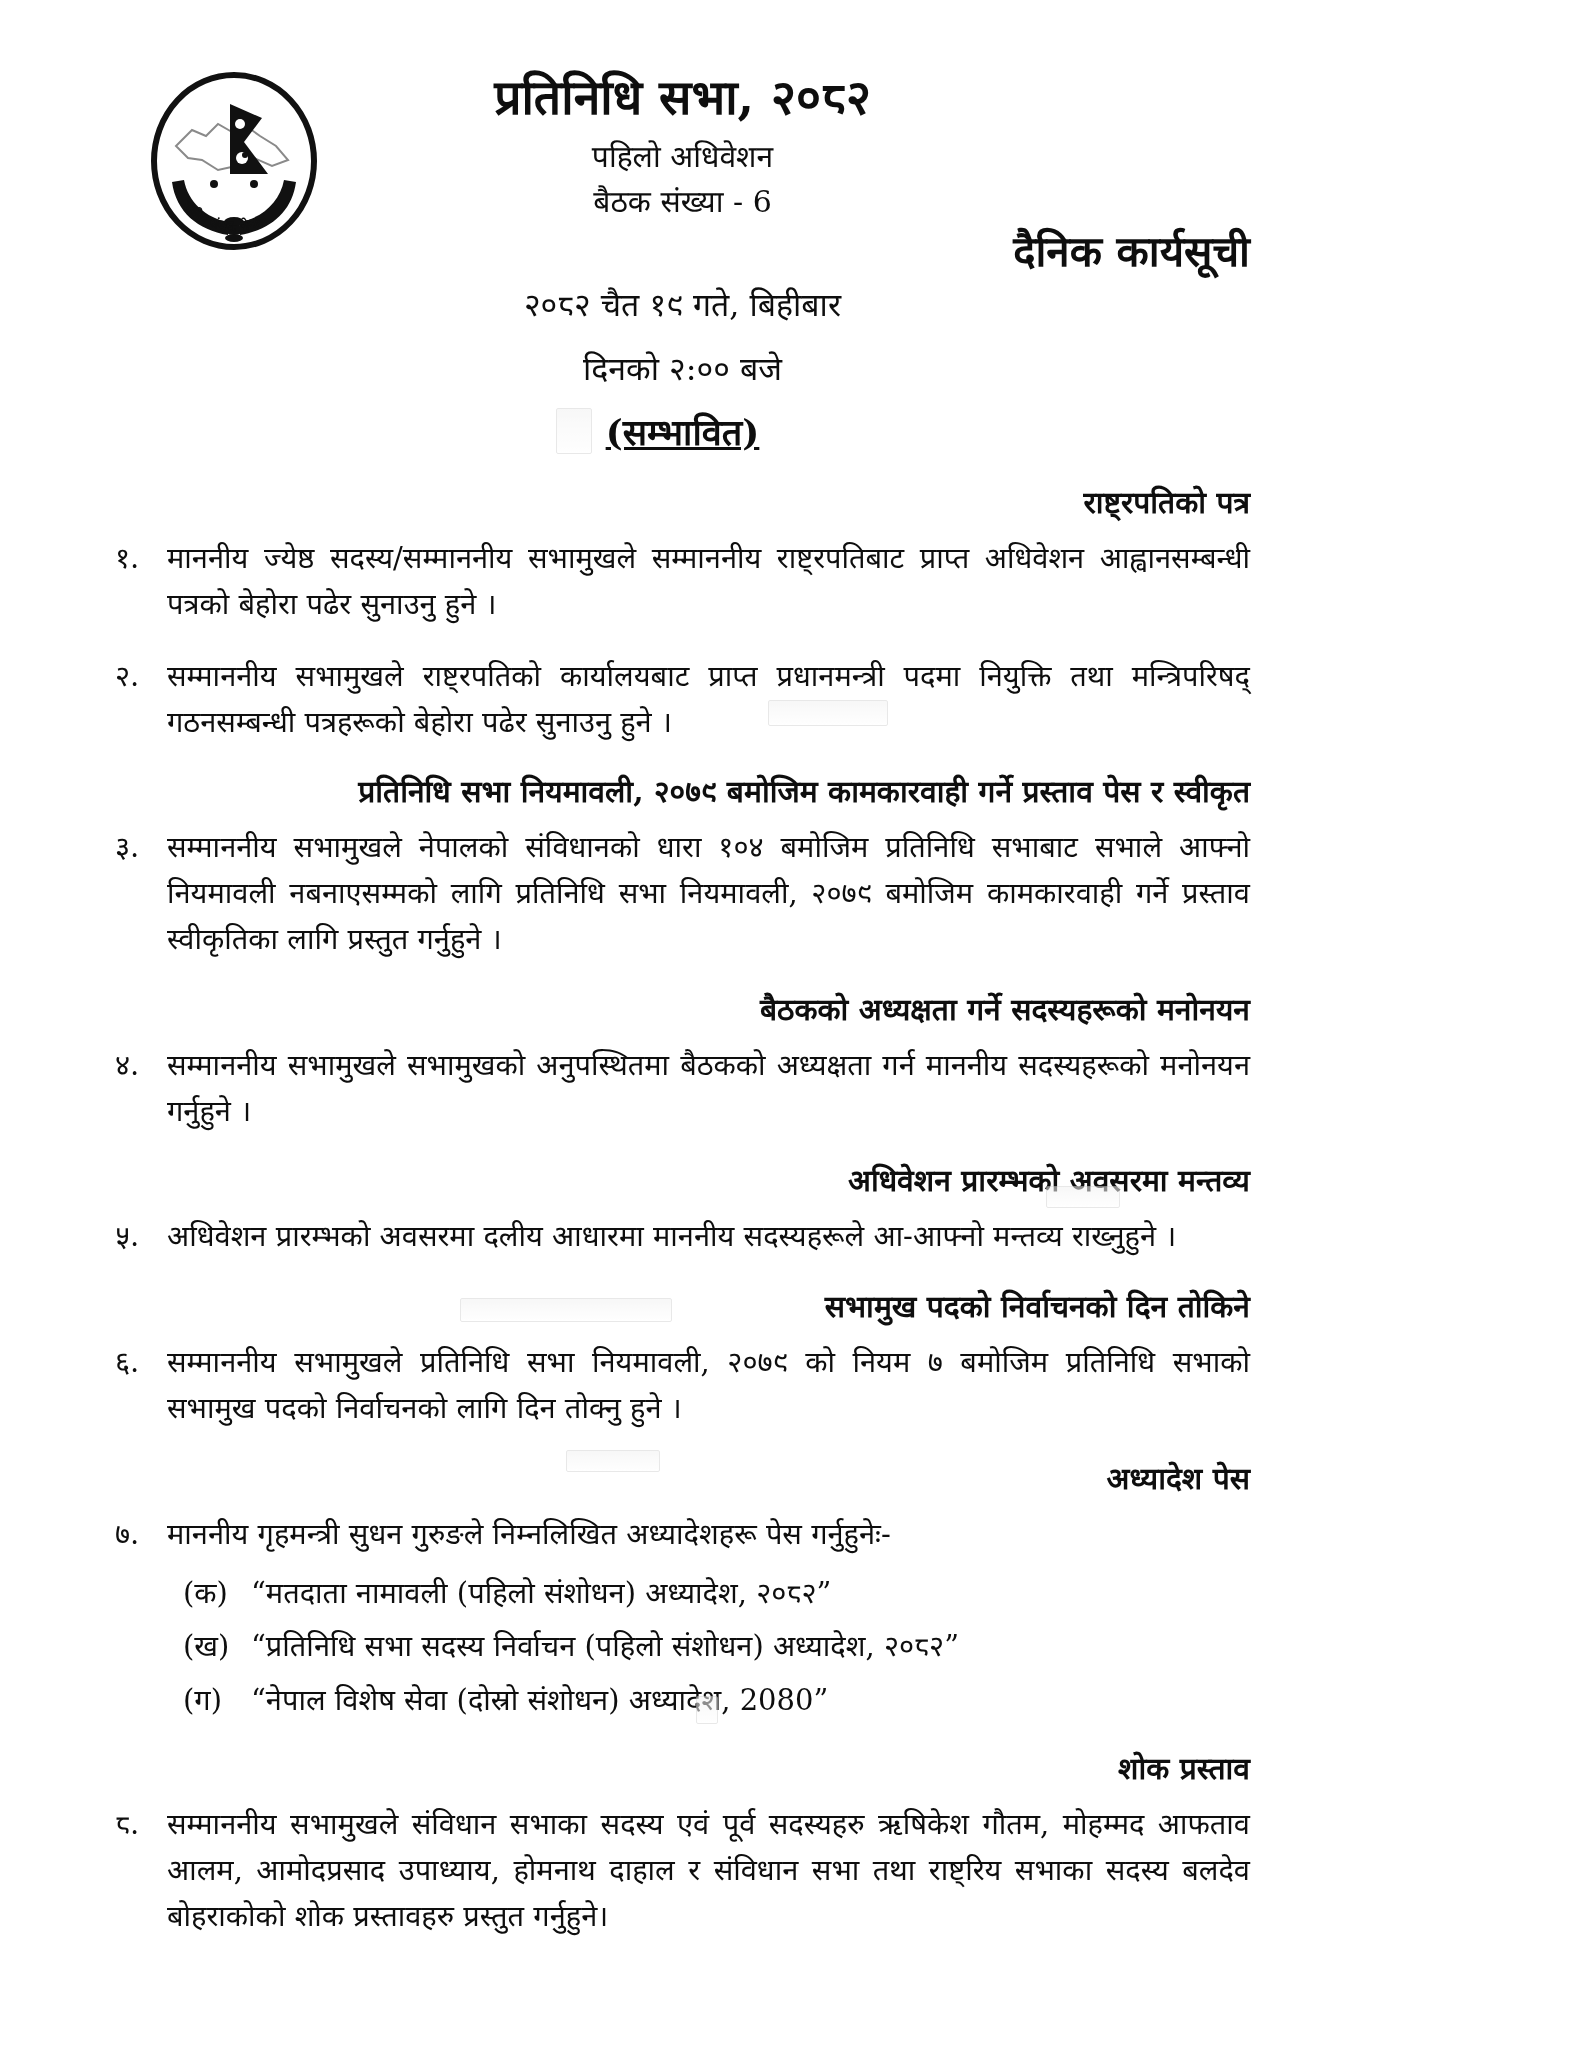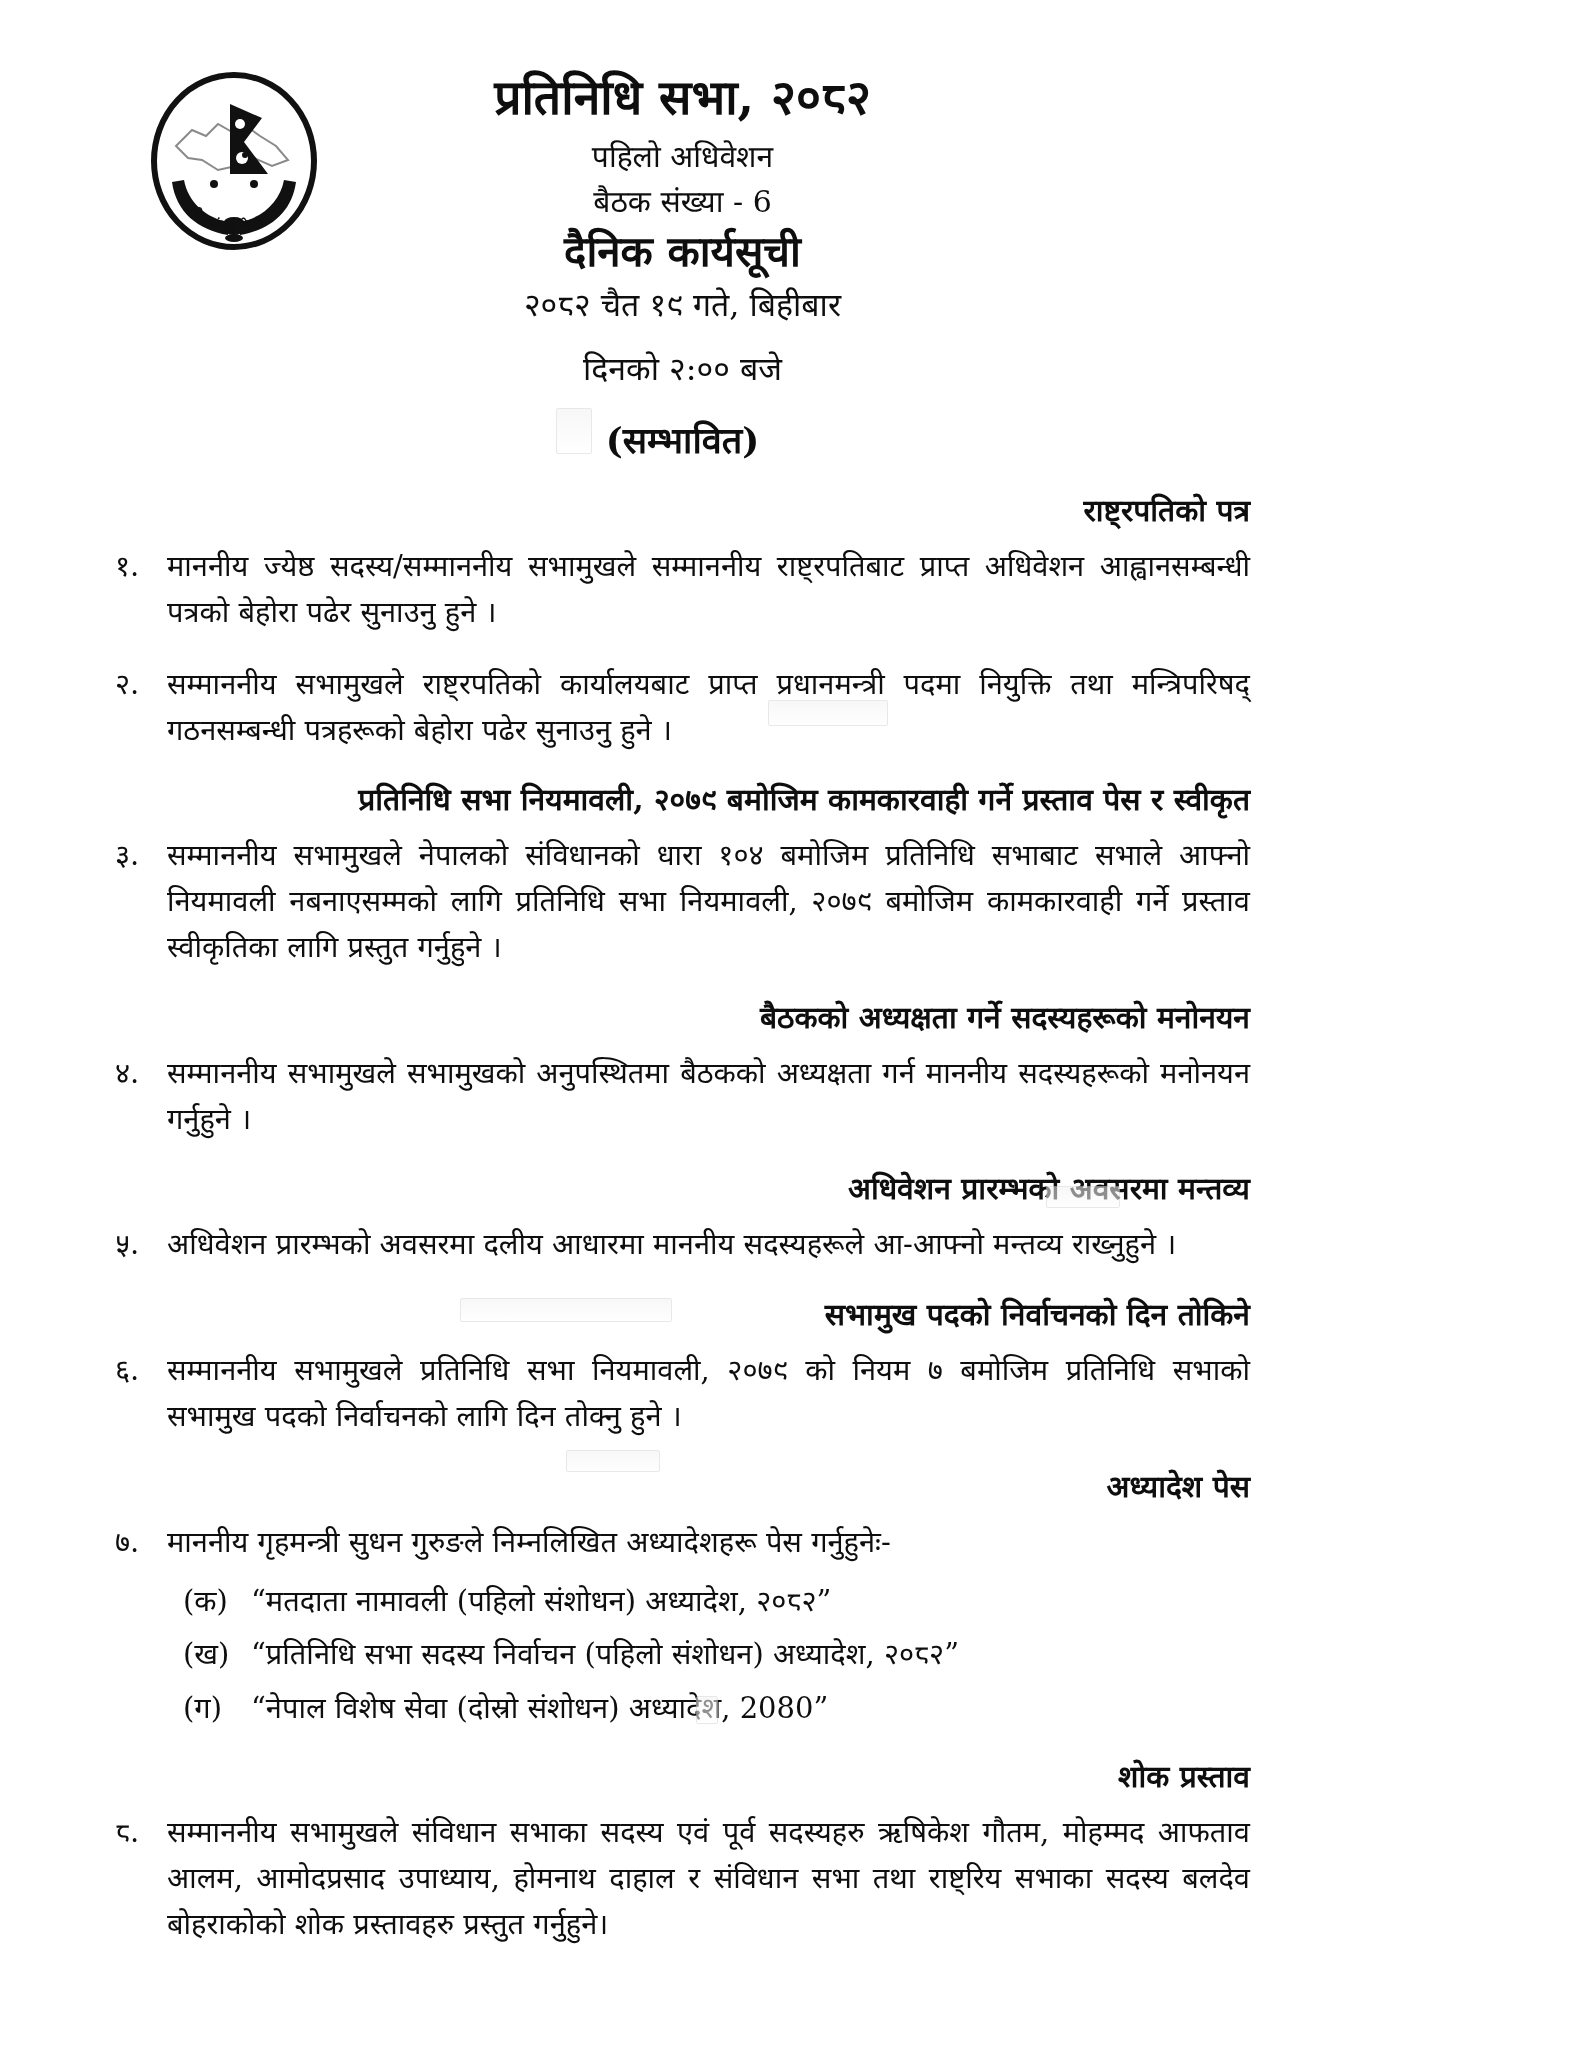--- a/index.html
+++ b/index.html
@@ -15,24 +15,24 @@
   
   .emblem{ position:absolute; left:148px; top:72px; width:172px; height:182px; }
 
   
   .content{ margin:0 333px 0 115px; padding-top:66px; }
   .hdr{ text-align:center; }
   .hdr-line1{ font-size:40px; font-weight:bold; line-height:1.25; }
   .hdr-line2{ font-size:48px; font-weight:bold; line-height:1.3; }
   .hdr-line3{ font-size:30px; line-height:1.5; margin-top:6px; }
   .hdr-line4{ font-size:30px; line-height:1.5; }
-  .hdr-line5{ font-size:42px; font-weight:bold; line-height:1.35; }
+  .hdr-line5{ font-size:42px; font-weight:bold; line-height:1.35;text-align:right; }
   .hdr-line6{ font-size:32px; line-height:1.5; }
   .hdr-line7{ font-size:32px; line-height:1.5; margin-top:16px;text-align:center; }
-  .hdr-line8{ font-size:36px; font-weight:bold; margin-top:22px; }
+  .hdr-line8{ font-size:36px; font-weight:bold; margin-top:14px;text-decoration:underline; }
 
   .section{ margin-top:26px; }
   .sec-heading{
     text-align:right; font-weight:bold; font-size:30px;
     line-height:1.4; margin-bottom:12px;
   }
   .item{ display:flex; align-items:flex-start; }
   .item .num{ width:52px; flex:0 0 52px; font-size:29px; line-height:1.58; }
   .item .body{
     flex:1; font-size:29px; line-height:1.58;

